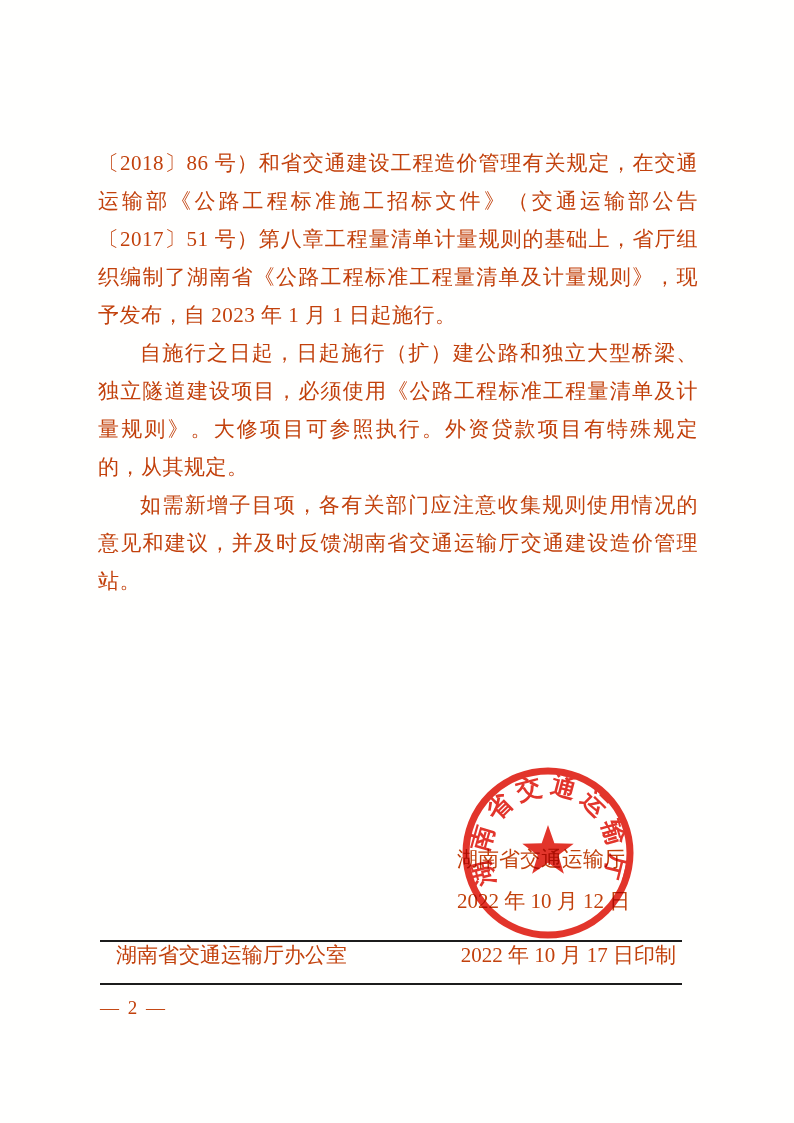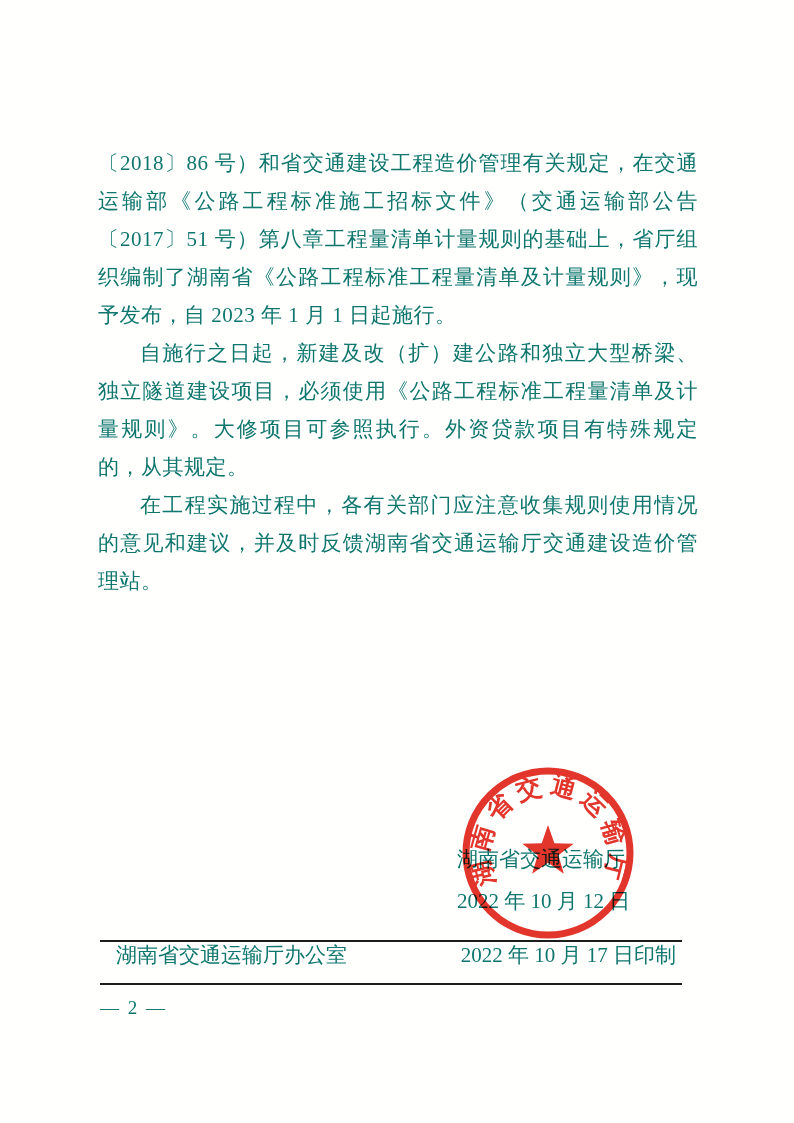--- a/index.html
+++ b/index.html
@@ -7,21 +7,21 @@
     padding: 0;
     background: #ffffff;
   }
   .page {
     position: relative;
     width: 794px;
     height: 1123px;
     background: #fffffe;
     overflow: hidden;
     font-family: "Liberation Serif", "DejaVu Serif", serif;
-    color: #0f766e;
+    color: #c2410c;
   }
   .body-text {
     position: absolute;
     left: 98px;
     top: 144px;
     width: 600px;
     font-size: 21px;
     line-height: 38px;
     text-align: justify;
     letter-spacing: 0.5px;
@@ -93,22 +93,22 @@
     letter-spacing: 2px;
   }
 </style>
 </head>
 <body>
 
 <div class="page">
 
   <div class="body-text">
     <p class="para no-indent">〔2018〕86 号）和省交通建设工程造价管理有关规定，在交通运输部《公路工程标准施工招标文件》（交通运输部公告〔2017〕51 号）第八章工程量清单计量规则的基础上，省厅组织编制了湖南省《公路工程标准工程量清单及计量规则》，现予发布，自 2023 年 1 月 1 日起施行。</p>
-    <p class="para">自施行之日起，新建及改（扩）建公路和独立大型桥梁、独立隧道建设项目，必须使用《公路工程标准工程量清单及计量规则》。大修项目可参照执行。外资贷款项目有特殊规定的，从其规定。</p>
-    <p class="para">在工程实施过程中，各有关部门应注意收集规则使用情况的意见和建议，并及时反馈湖南省交通运输厅交通建设造价管理站。</p>
+    <p class="para">自施行之日起，日起施行（扩）建公路和独立大型桥梁、独立隧道建设项目，必须使用《公路工程标准工程量清单及计量规则》。大修项目可参照执行。外资贷款项目有特殊规定的，从其规定。</p>
+    <p class="para">如需新增子目项，各有关部门应注意收集规则使用情况的意见和建议，并及时反馈湖南省交通运输厅交通建设造价管理站。</p>
   </div>
 
   <div class="signature">
     <div>湖南省交通运输厅</div>
     <div>2022 年 10 月 12 日</div>
   </div>
 
   <div class="seal">
     <svg width="174" height="174" viewBox="0 0 174 174">
       <circle cx="87" cy="87" r="82" fill="none" stroke="#e0251b" stroke-width="7"></circle>

